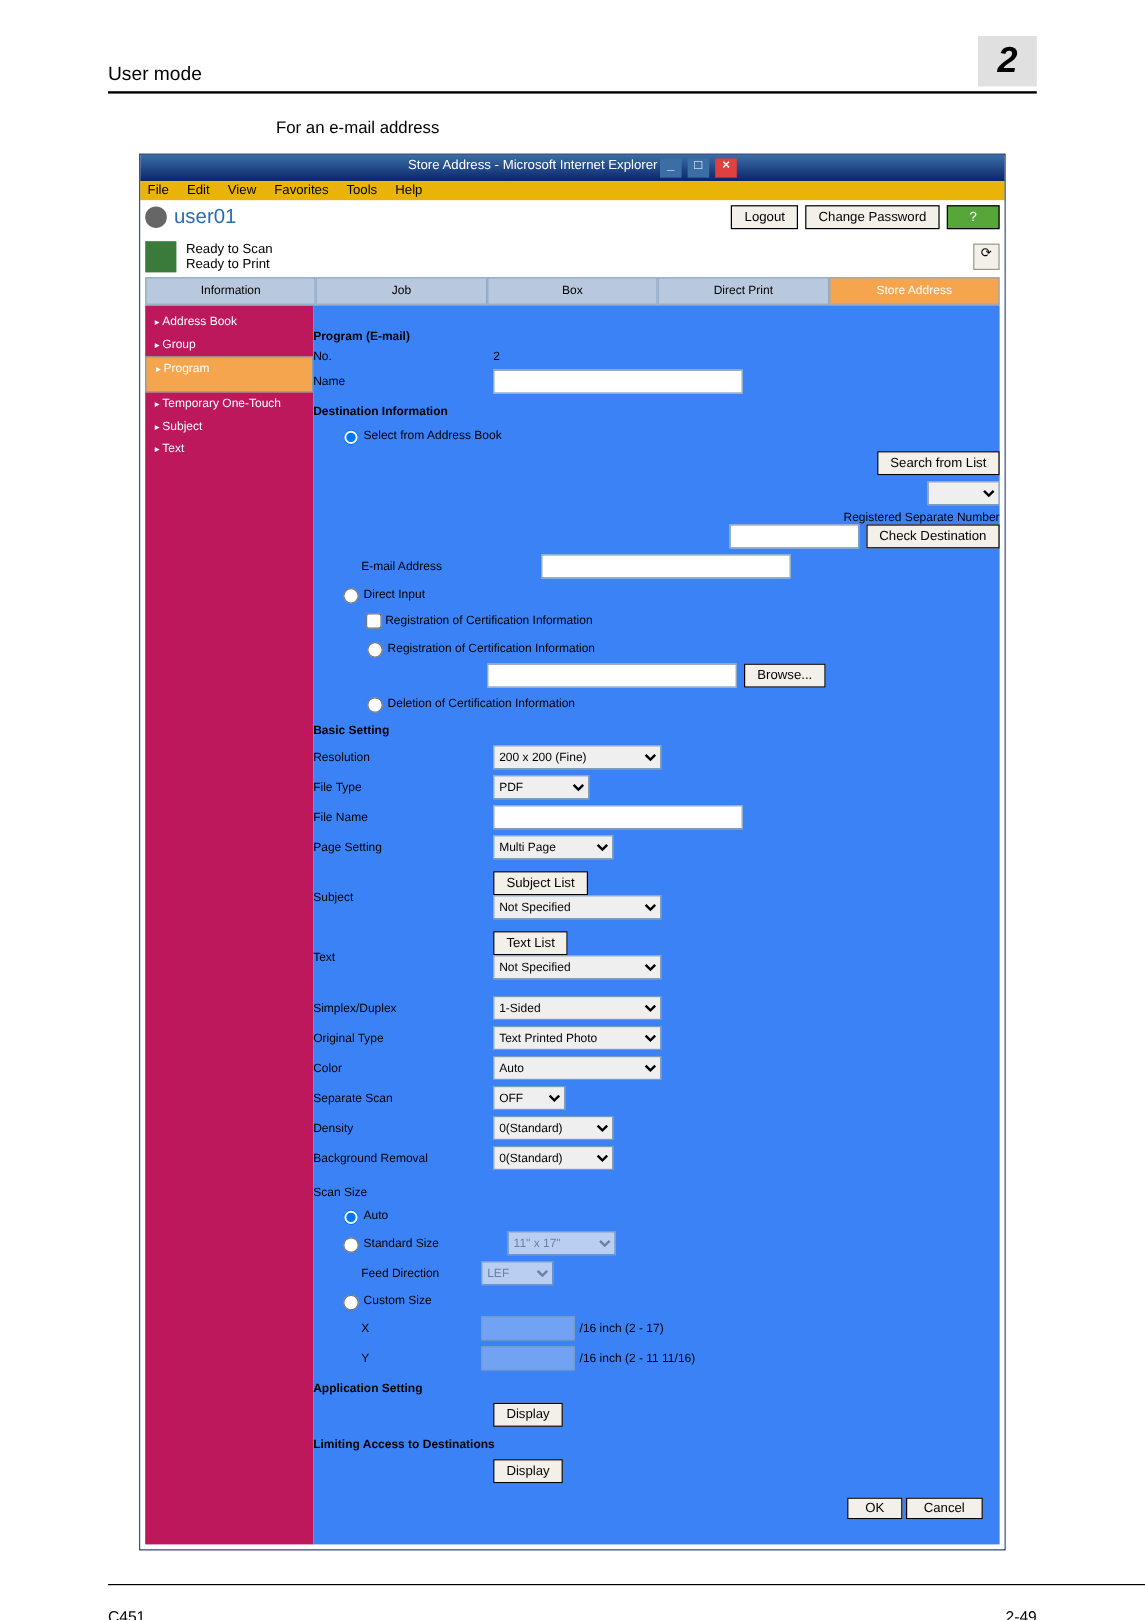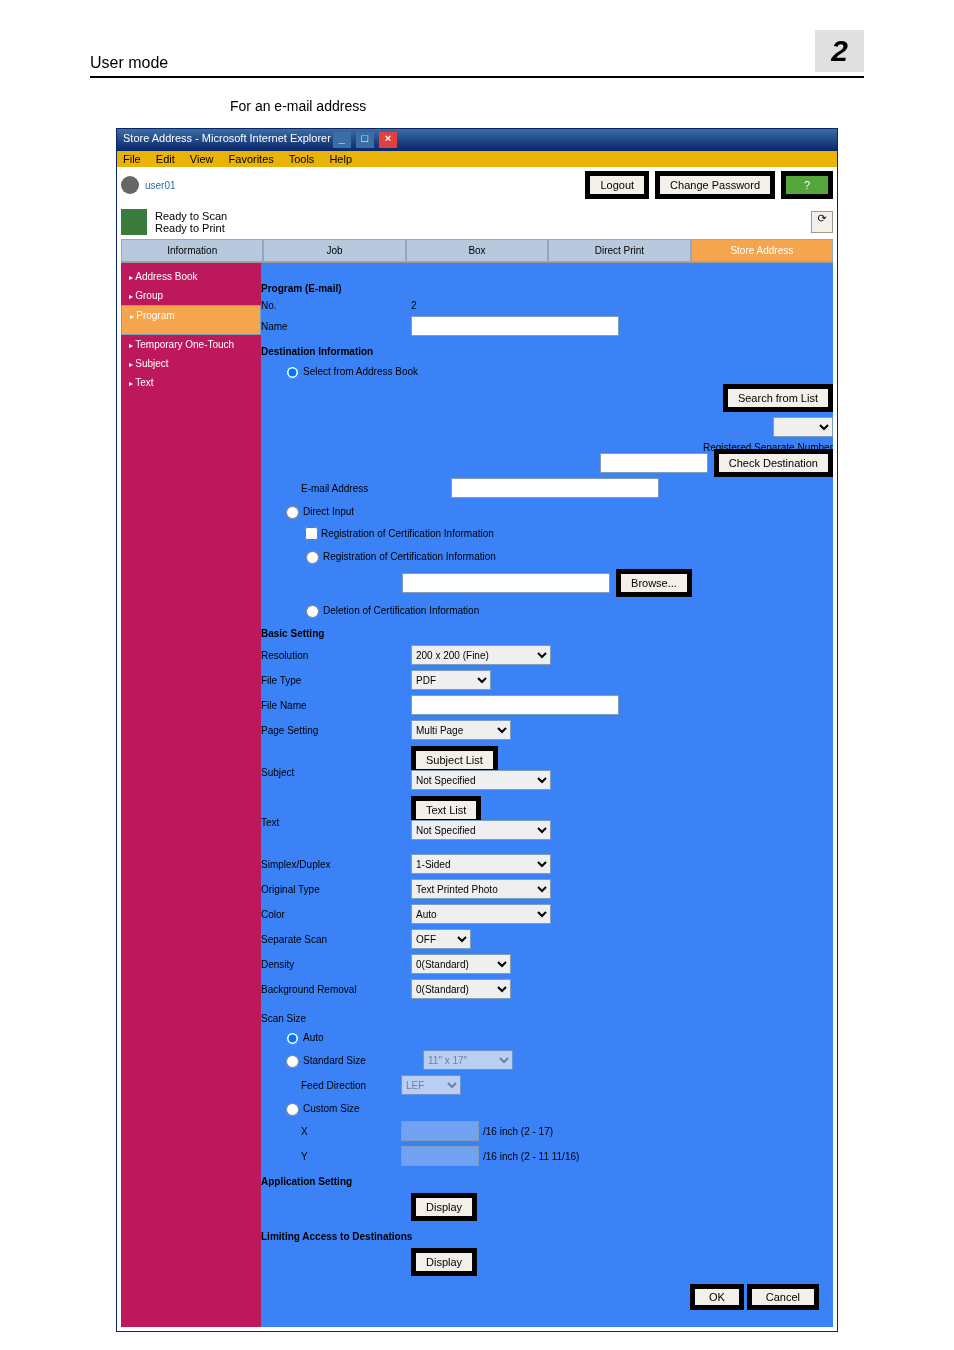--- a/index.html
+++ b/index.html
@@ -2,31 +2,31 @@
 <html><head>
 <meta charset="utf-8">
 <style>
 body{margin:0;font-family:Arial,sans-serif;font-size:11px;background:#fff;color:#000}
 .page{width:954px;margin:0 auto;padding:0 90px;box-sizing:border-box}
 .hdr{display:flex;justify-content:space-between;align-items:flex-end;border-bottom:2px solid #000;padding:30px 0 4px}
 .hdr-title{font-size:16px}
 .pagenum{background:#e0e0e0;padding:4px 16px;font-size:30px;font-style:italic;font-weight:bold}
 .sub{font-size:14px;margin:20px 0 14px 140px}
 .win{width:720px;margin:0 auto;border:1px solid #0a246a}
-.titlebar{background:linear-gradient(#3b6ea5,#0a246a);color:#fff;padding:3px 6px;display:flex;justify-content:flex-start;font-size:11px}
+.titlebar{background:linear-gradient(#3b6ea5,#0a246a);color:#fff;padding:3px 6px;display:flex;justify-content:center;font-size:11px}
 .winbtns span{display:inline-block;width:18px;height:16px;text-align:center;font-weight:bold;margin-left:2px}
 .min{background:#3b6ea5}.max{background:#3b6ea5}.cls{background:#e04040}
 .menubar{background:#eab308;padding:2px 6px;font-size:11px}
 .menubar span{margin-right:12px}
 .content{background:#fff;padding:4px;position:relative}
 .topbar{display:flex;align-items:center;margin-bottom:6px}
 .usericon{width:18px;height:18px;margin-right:6px;background:#666;border-radius:50%}
-.user{color:#2b6cb0;font-size:10px}
+.user{color:#2b6cb0;font-size:17px}
 .topbtns{margin-left:auto;display:flex;gap:6px}
-.btn{background:#f3f0ea;border:5px solid #000000;padding:3px 10px;font-size:11px;cursor:pointer}
+.btn{background:#f3f0ea;border:1px solid #000000;padding:3px 10px;font-size:11px;cursor:pointer}
 .hlp{background:#57a639;color:#fff;width:22px;text-align:center}
 .status{display:flex;align-items:center;padding:4px 0}
 .status-icon{width:26px;height:26px;background:#3a7a3a;margin-right:8px}
 .refresh{margin-left:auto;width:20px;height:20px;border:1px solid #9b9b87;background:#f3f0ea;text-align:center}
 .tabs{display:flex;border-bottom:1px solid #999}
 .tab{flex:1;text-align:center;padding:5px 0;background:#b8c9dd;border:1px solid #8fa8c4;font-size:10px;cursor:pointer}
 .tab.active{background:#f5a54d;color:#fff}
 .body{display:flex}
 .side{width:140px;background:#be185d;color:#fff;font-size:10px;padding:4px 0}
 .side div{padding:4px 8px;cursor:pointer}

